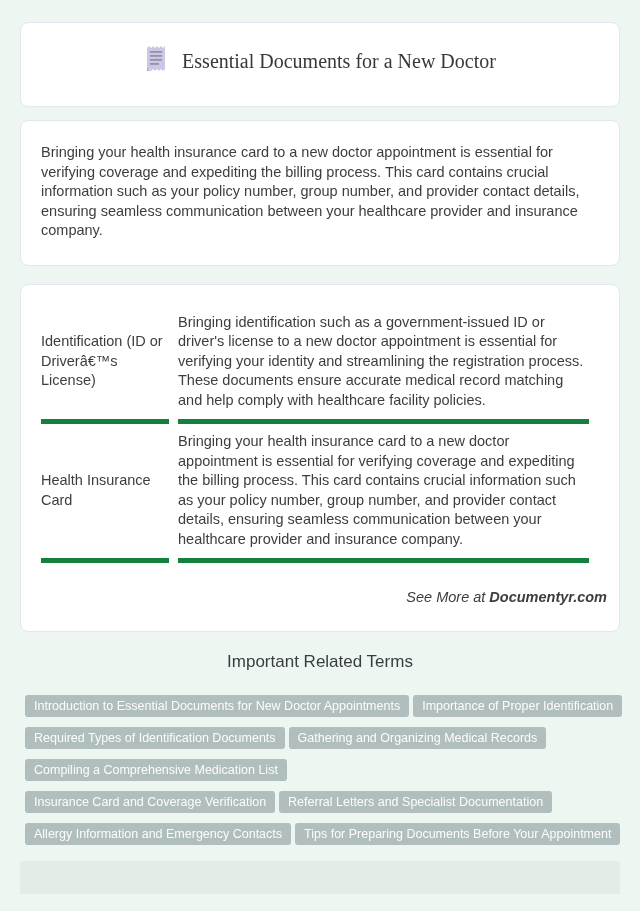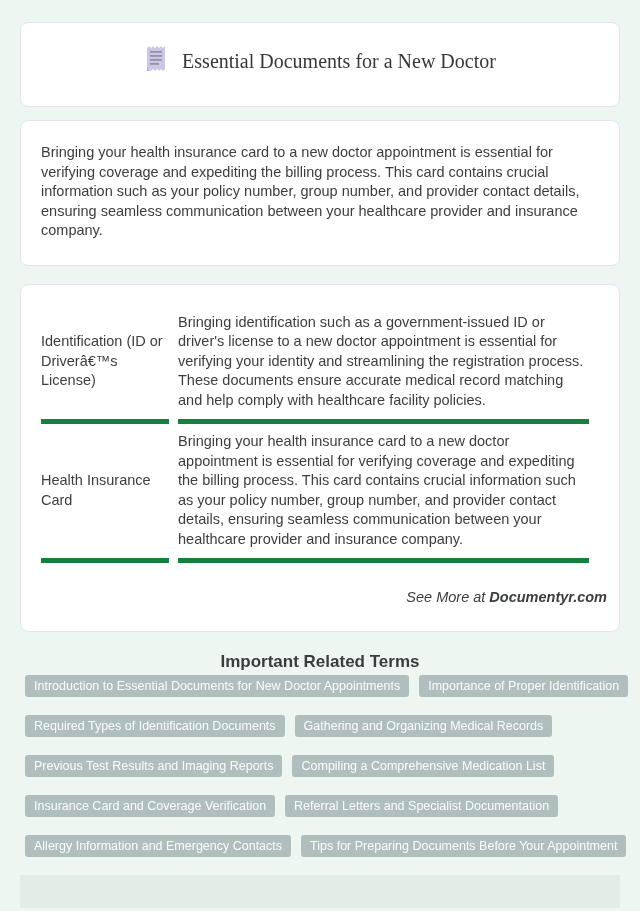--- a/index.html
+++ b/index.html
@@ -72,33 +72,33 @@
     font-size: 14.5px;
     color: #3b3e40;
     margin-top: 26px;
     margin-bottom: 4px;
   }
   .see-more .site { font-weight: bold; }
   
   .terms-heading {
     text-align: center;
     font-size: 17px;
-    font-weight: 700;
+    font-weight: 400;
     color: #3a3d40;
     margin-top: 20px;
-    margin-bottom: 3px;
+    margin-bottom: 23px;
   }
   .terms-list {
     padding: 0 20px 0 25px;
   }
   .terms-row {
     display: flex;
     flex-wrap: nowrap;
-    gap: 10px;
-    margin-bottom: 18px;
+    gap: 4px;
+    margin-bottom: 10px;
   }
   .tag {
     background: #b1bebe;
     color: #fbfdfd;
     font-size: 12.5px;
     line-height: 14px;
     padding: 4px 9px;
     border-radius: 3px;
     white-space: nowrap;
     cursor: pointer;
@@ -155,21 +155,20 @@
 <div class="terms-list">
     <div class="terms-row">
       <div class="tag">Introduction to Essential Documents for New Doctor Appointments</div>
       <div class="tag">Importance of Proper Identification</div>
     </div>
     <div class="terms-row">
       <div class="tag">Required Types of Identification Documents</div>
       <div class="tag">Gathering and Organizing Medical Records</div>
     </div>
     <div class="terms-row">
-      <div class="tag">Previous Test Results and Imaging Reports</div>
       <div class="tag">Compiling a Comprehensive Medication List</div>
     </div>
     <div class="terms-row">
       <div class="tag">Insurance Card and Coverage Verification</div>
       <div class="tag">Referral Letters and Specialist Documentation</div>
     </div>
     <div class="terms-row">
       <div class="tag">Allergy Information and Emergency Contacts</div>
       <div class="tag">Tips for Preparing Documents Before Your Appointment</div>
     </div>

